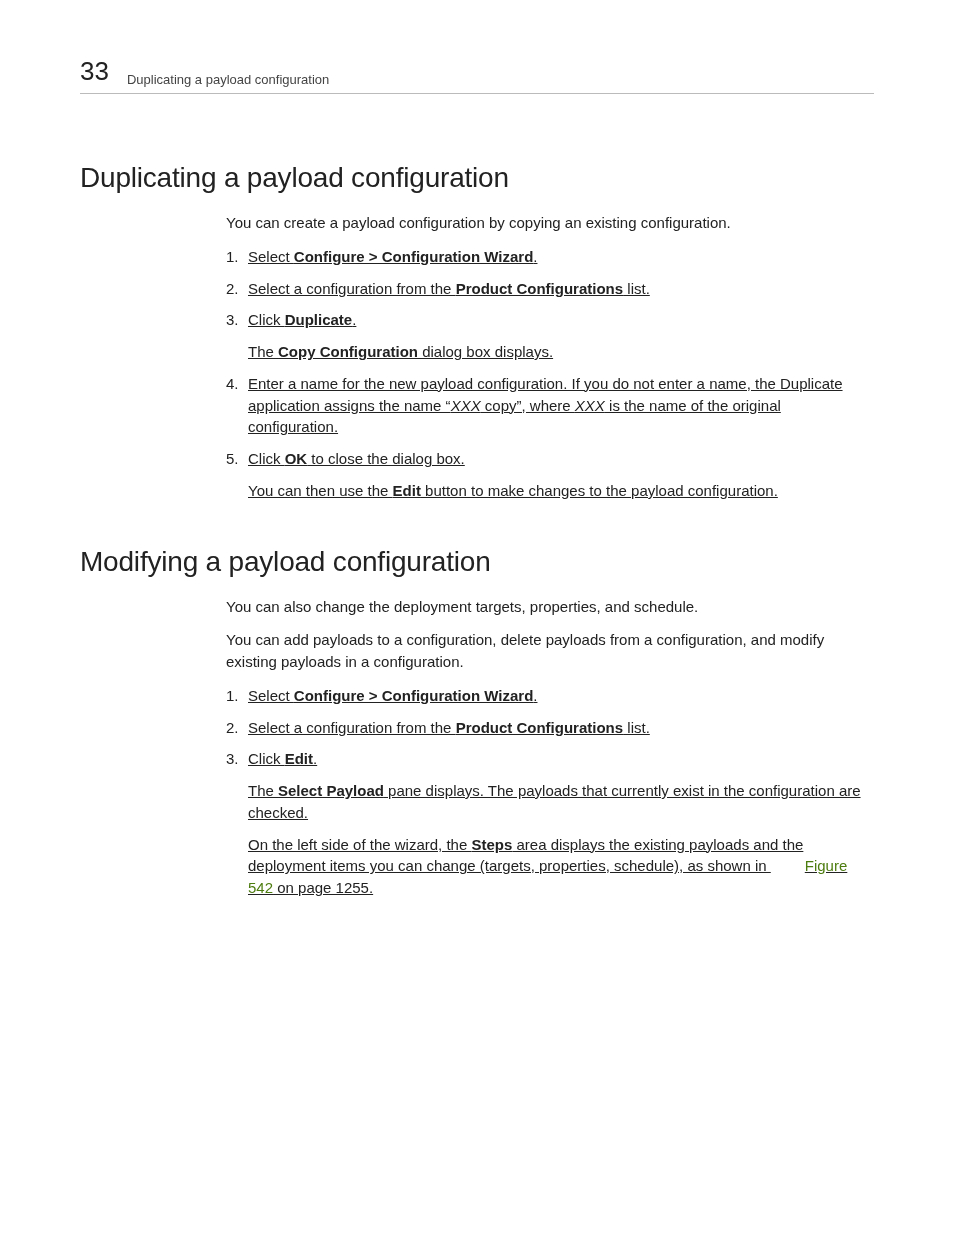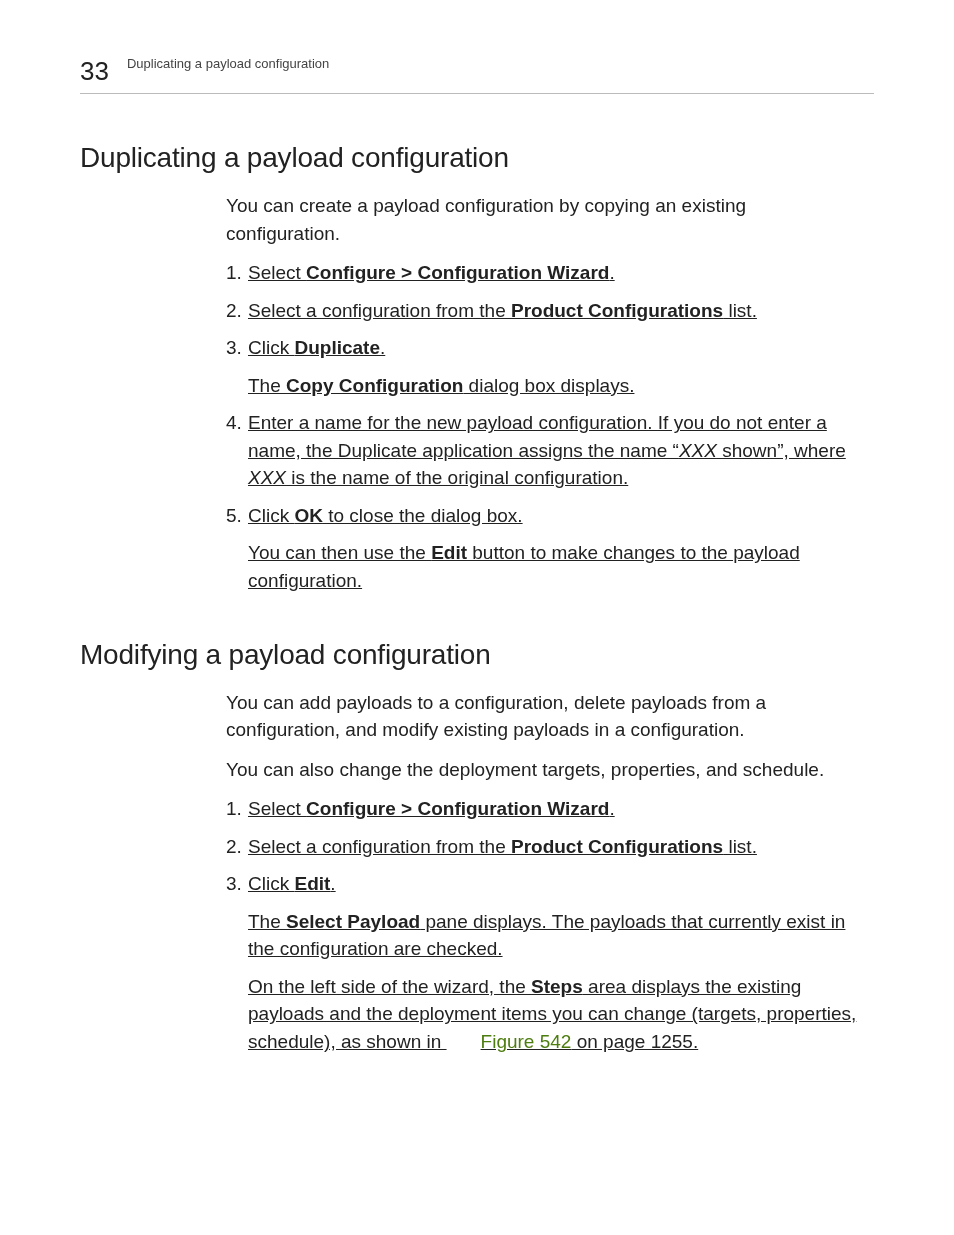--- a/index.html
+++ b/index.html
@@ -10,44 +10,44 @@
     color: #222;
     width: 954px;
     height: 1235px;
     position: relative;
   }
   .page {
     padding: 56px 80px 40px 80px;
   }
   .header {
     display: flex;
-    align-items: flex-start;
+    align-items: flex-end;
     border-bottom: 1px solid #bbb;
     padding-bottom: 6px;
-    margin-bottom: 48px;
+    margin-bottom: 68px;
   }
   .header-num {
     font-size: 26px;
     font-weight: 400;
     margin-right: 18px;
     font-family: "Helvetica Neue", Arial, sans-serif;
   }
   .header-title {
     font-size: 13px;
     color: #444;
   }
   h1.section-heading {
     font-size: 28px;
     font-weight: 400;
     margin: 0 0 18px 0;
     font-family: "Helvetica Neue", Arial, sans-serif;
     letter-spacing: -0.2px;
   }
   .body-text, .ol-item, .sub-text {
-    font-size: 19px;
+    font-size: 15px;
     line-height: 1.45;
     color: #222;
   }
   .indent-block {
     margin-left: 146px;
     margin-right: 12px;
   }
   .body-text {
     margin: 0 0 12px 0;
   }
@@ -113,42 +113,42 @@
         <span class="step-body">
           <span>Click </span><span class="bold">Duplicate</span><span>.</span>
           <div class="sub-text">
             <span>The </span><span class="bold">Copy Configuration</span><span> dialog box displays.</span>
           </div>
         </span>
       </li>
       <li class="ol-item">
         <span class="step-num">4.</span>
         <span class="step-body">
-          <span>Enter a name for the new payload configuration. If you do not enter a name, the Duplicate application assigns the name “</span><span class="italic">XXX</span><span> shown”, where </span><span class="italic">XXX</span><span> is the name of the original configuration.</span>
+          <span>Enter a name for the new payload configuration. If you do not enter a name, the Duplicate application assigns the name “</span><span class="italic">XXX</span><span> copy”, where </span><span class="italic">XXX</span><span> is the name of the original configuration.</span>
         </span>
       </li>
       <li class="ol-item">
         <span class="step-num">5.</span>
         <span class="step-body">
           <span>Click </span><span class="bold">OK</span><span> to close the dialog box.</span>
           <div class="sub-text">
             <span>You can then use the </span><span class="bold">Edit</span><span> button to make changes to the payload configuration.</span>
           </div>
         </span>
       </li>
     </ol>
   </div>
 
   <div class="section-gap"></div>
 
   <h1 class="section-heading">Modifying a payload configuration</h1>
 
   <div class="indent-block">
+    <p class="body-text">You can also change the deployment targets, properties, and schedule.</p>
     <p class="body-text">You can add payloads to a configuration, delete payloads from a configuration, and modify existing payloads in a configuration.</p>
-    <p class="body-text">You can also change the deployment targets, properties, and schedule.</p>
 
     <ol class="steps">
       <li class="ol-item">
         <span class="step-num">1.</span>
         <span class="step-body">
           <span>Select </span><span class="bold">Configure &gt; Configuration Wizard</span><span>.</span>
         </span>
       </li>
       <li class="ol-item">
         <span class="step-num">2.</span>

